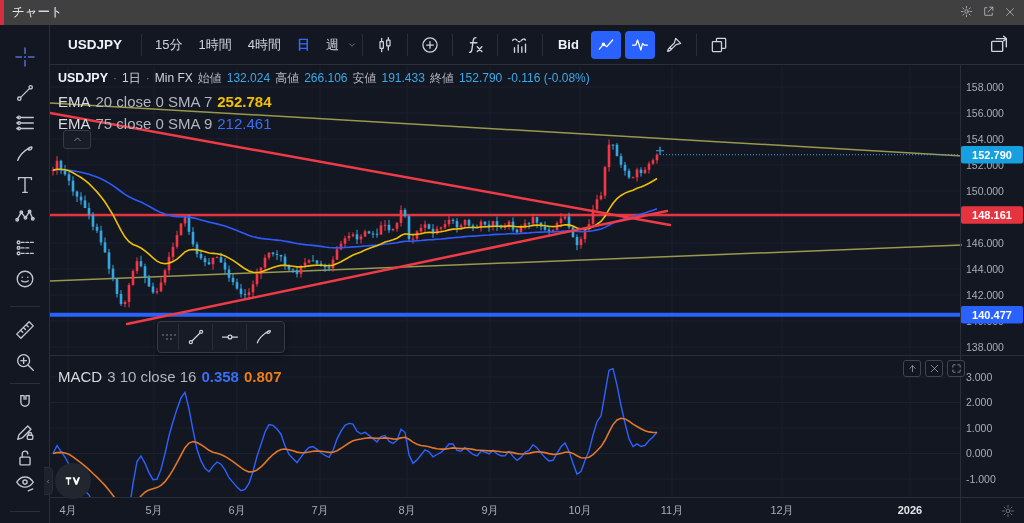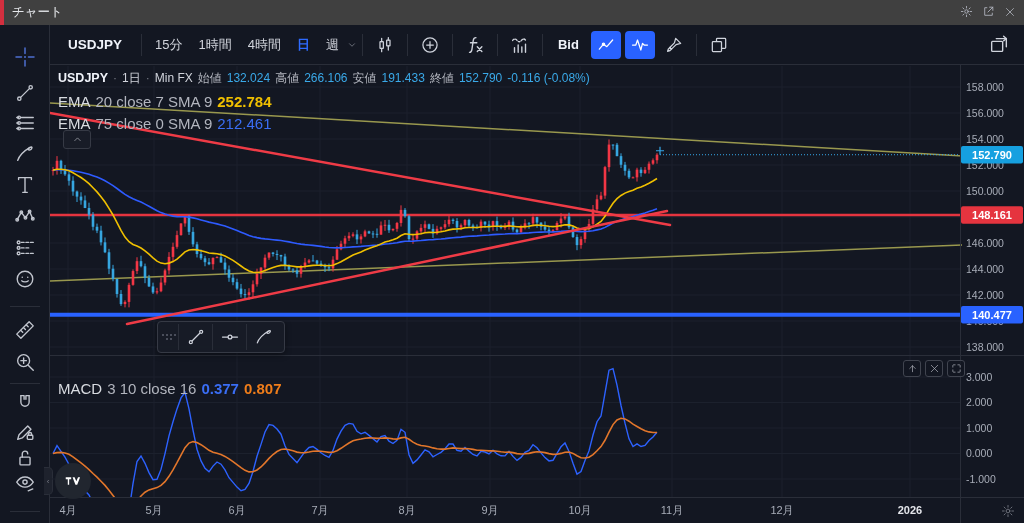--- a/index.html
+++ b/index.html
@@ -719,32 +719,32 @@
     <span>高値</span>
       <span class="lg-val">266.106</span>
     <span>安値</span>
       <span class="lg-val">191.433</span>
     <span>終値</span>
       <span class="lg-val">152.790</span>
     <span class="lg-val">-0.116 (-0.08%)</span>
   </div>
   <div class="abs ema-row" style="top:93px">
     <span class="ema-name">EMA</span>
-    <span>20 close 7 SMA 9</span>
+    <span>20 close 0 SMA 7</span>
     <span class="v-yellow">252.784</span>
   </div>
   <div class="abs ema-row" style="top:115px">
     <span class="ema-name">EMA</span>
     <span>75 close 0 SMA 9</span>
     <span class="v-blue">212.461</span>
   </div>
-  <div class="abs ema-row" style="top:380px">
+  <div class="abs ema-row" style="top:368px">
     <span class="ema-name">MACD</span>
     <span>3 10 close 16</span>
-    <span class="v-macd">0.377</span>
+    <span class="v-macd">0.358</span>
     <span class="v-sig">0.807</span>
   </div>
 
   <div class="abs collapse-btn">
     <svg class="icon" width="11" height="11" viewBox="0 0 24 24">
         <path d="M6 14.5l6-6 6 6"></path>
       </svg>
   </div>
 
   <div class="abs float-toolbar">

